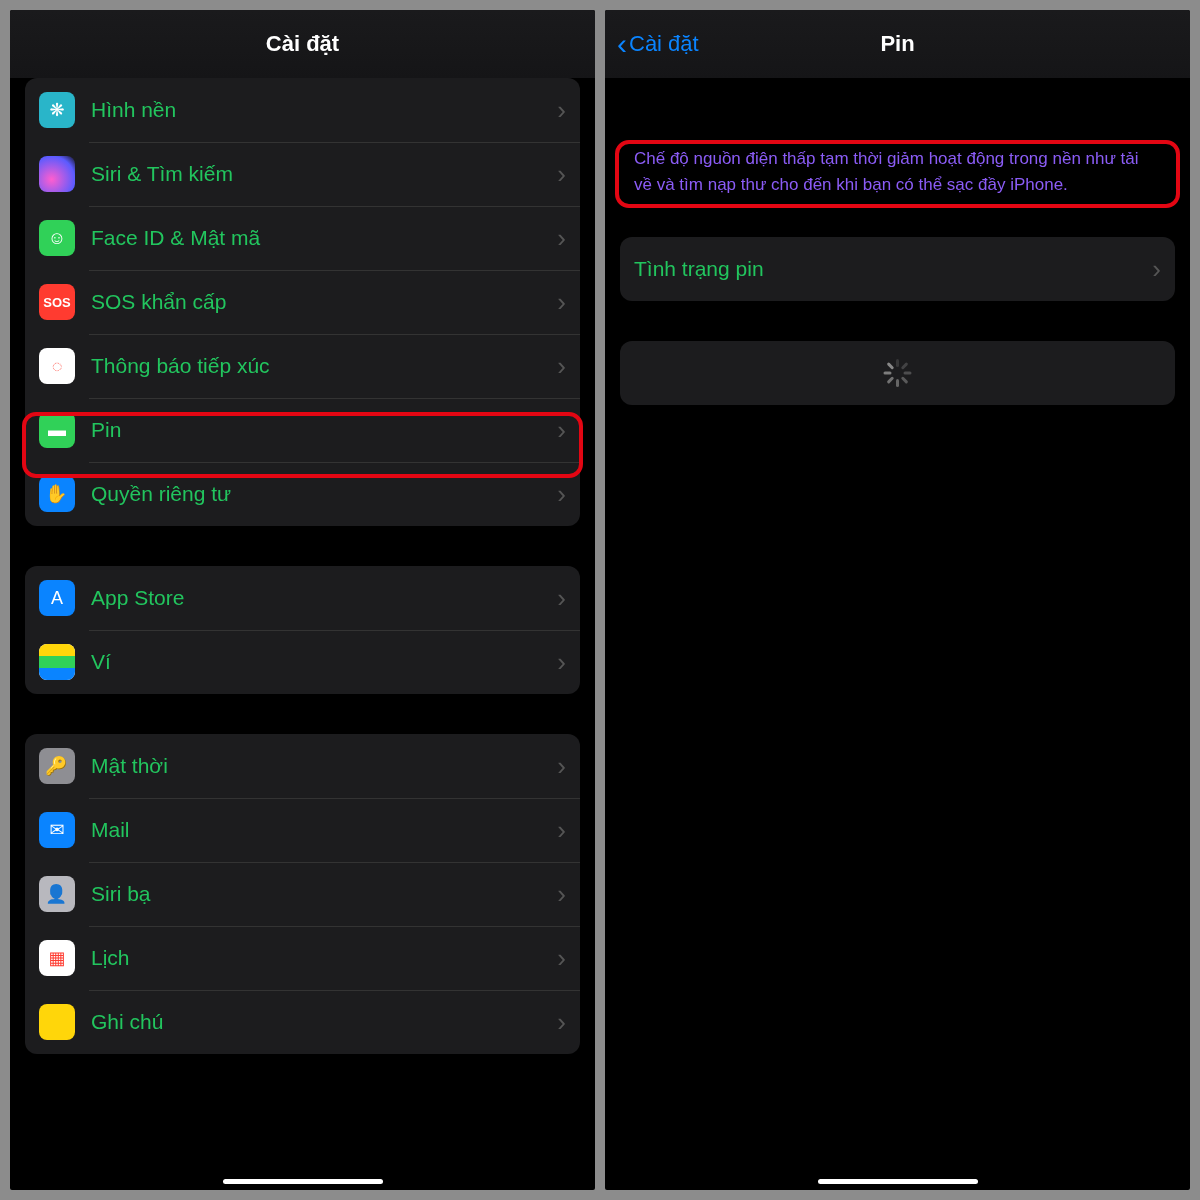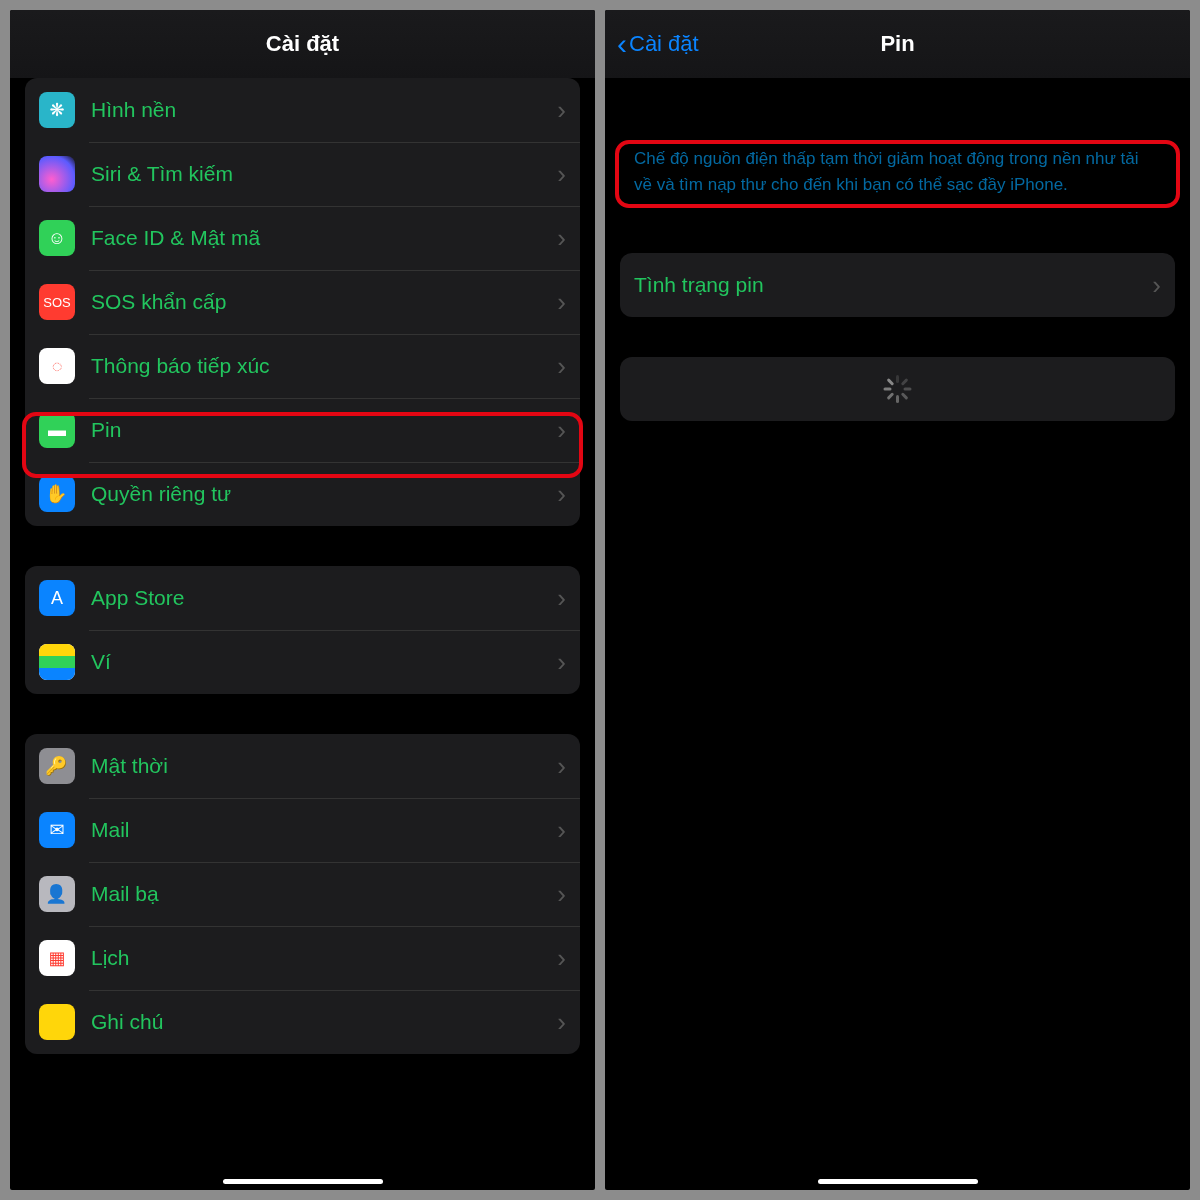--- a/index.html
+++ b/index.html
@@ -101,25 +101,25 @@
   .highlight {
     position: absolute;
     border: 4px solid #e30613;
     border-radius: 14px;
     pointer-events: none;
     z-index: 10;
   }
   .hl-left  { left: 12px; right: 12px; top: 402px; height: 66px; }
   .hl-right { left: 10px; right: 10px; top: 130px; height: 68px; }
   .footer {
-    color: #0369a1;
+    color: #8b5cf6;
     font-size: 17px;
     line-height: 1.5;
     padding: 8px 14px 0 14px;
-    margin-bottom: 56px;
+    margin-bottom: 40px;
   }
   .toggle {
     width: 58px;
     height: 34px;
     border-radius: 17px;
     background: #34c759;
     position: relative;
     cursor: pointer;
   }
   .toggle::after {
@@ -162,21 +162,21 @@
     transform: translateX(-50%);
     width: 160px;
     height: 5px;
     border-radius: 3px;
     background: #fff;
   }
   
   .bg-wallpaper { background: #29b5c9; }
   .bg-siri      { background: radial-gradient(circle at 35% 65%, #ff5ecf, #5b5bff 70%, #111); }
   .bg-faceid    { background: #30d158; }
-  .bg-sos       { background: #ff3b30; font-weight: 400; font-size: 13px; }
+  .bg-sos       { background: #ff3b30; font-weight: 700; font-size: 13px; }
   .bg-exposure  { background: #fff; color: #ff3b30; }
   .bg-battery   { background: #30d158; }
   .bg-privacy   { background: #0a84ff; }
   .bg-appstore  { background: #0a84ff; }
   .bg-wallet    { background: #fff; padding: 0; }
   .bg-passwords { background: #8e8e93; }
   .bg-mail      { background: #0a84ff; }
   .bg-contacts  { background: #b8b8be; }
   .bg-calendar  { background: #fff; color: #ff3b30; }
   .bg-notes     { background: #ffd60a; }
@@ -250,21 +250,21 @@
           <div class="label">Mật thời</div>
           <div class="chev">›</div>
         </div>
         <div class="row">
           <div class="icon bg-mail">✉</div>
           <div class="label">Mail</div>
           <div class="chev">›</div>
         </div>
         <div class="row">
           <div class="icon bg-contacts">👤</div>
-          <div class="label">Mail bạ</div>
+          <div class="label">Siri bạ</div>
           <div class="chev">›</div>
         </div>
         <div class="row">
           <div class="icon bg-calendar">▦</div>
           <div class="label">Lịch</div>
           <div class="chev">›</div>
         </div>
         <div class="row">
           <div class="icon bg-notes"></div>
           <div class="label">Ghi chú</div>

